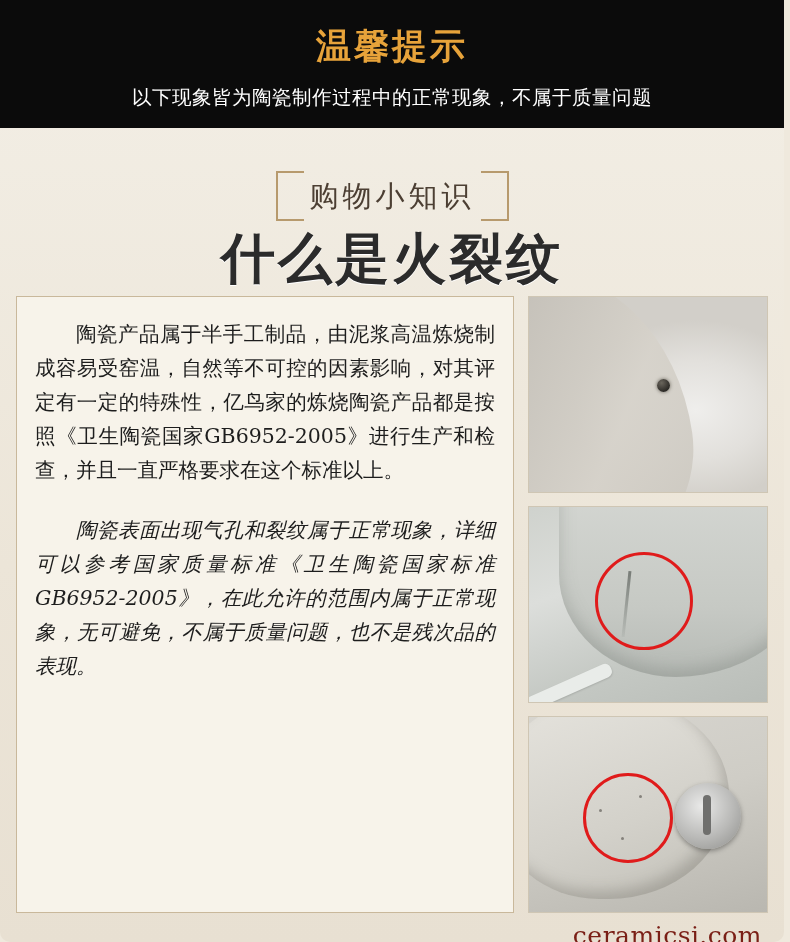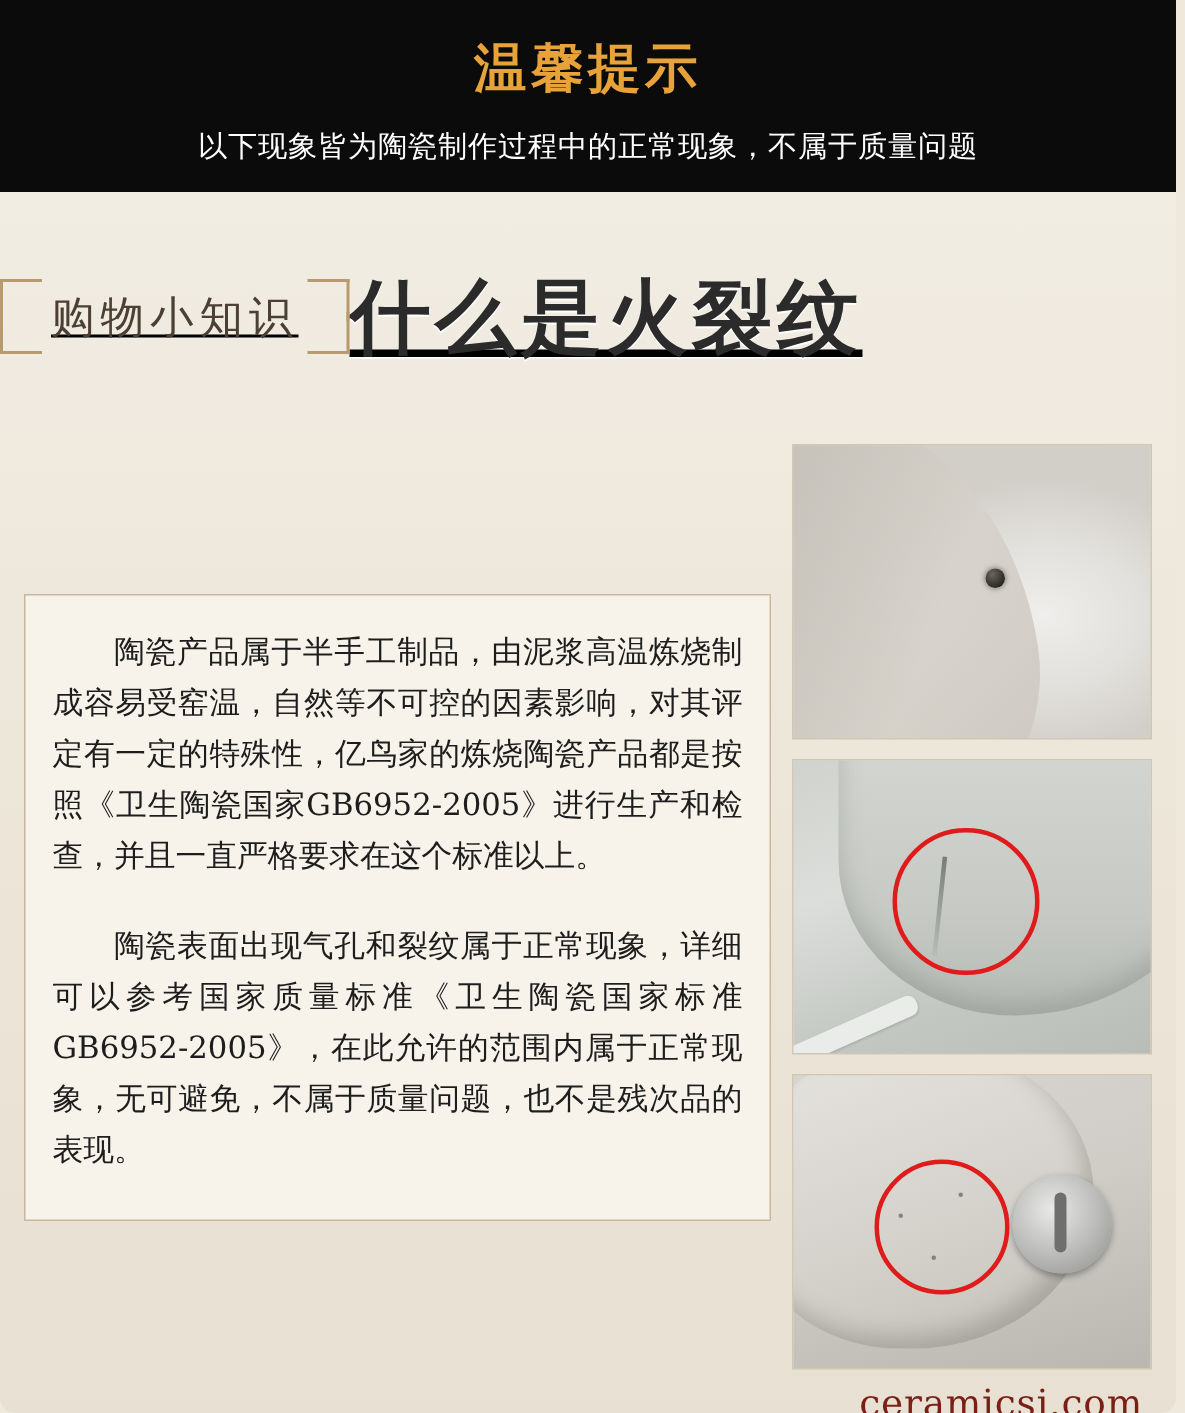--- a/index.html
+++ b/index.html
@@ -47,24 +47,23 @@
     letter-spacing: 0.5px;
     margin-top: 16px;
     font-family: "DejaVu Sans", "Liberation Sans", sans-serif;
   }
 
   
   .headwrap {
     position: relative;
     height: 168px;
     display: flex;
-    flex-direction: row;
+    flex-direction: column;
     align-items: center;
-    justify-content: flex-start;
-    text-decoration: underline;
+    justify-content: flex-end;
   }
   .badge {
     position: relative;
     padding: 6px 34px 4px 34px;
     margin-bottom: 2px;
   }
   .badge-text {
     font-size: 29px;
     color: #4c3f33;
     letter-spacing: 4px;
@@ -91,39 +90,38 @@
     font-family: "DejaVu Serif", "Liberation Serif", serif;
     text-shadow: 0 1px 0 #ffffff;
   }
 
   
   .content {
     display: flex;
     padding: 0 16px 0 16px;
     box-sizing: border-box;
     gap: 14px;
-    align-items: center;
   }
   .left-col {
     width: 504px;
     box-sizing: border-box;
     border: 1px solid #c9b89b;
     background: #f7f3ea;
     padding: 20px 18px 18px 18px;
   }
   .para {
     font-size: 20.5px;
     line-height: 34px;
     color: #1d1d1d;
     text-indent: 2em;
     text-align: justify;
     margin: 0 0 26px 0;
     font-family: "DejaVu Serif", "Liberation Serif", serif;
   }
-  .para:last-child { margin-bottom: 12px; }
+  .para:last-child { margin-bottom: 12px; font-style: italic; }
 
   .right-col {
     width: 240px;
     display: flex;
     flex-direction: column;
     gap: 13px;
   }
   .photo {
     position: relative;
     width: 240px;

